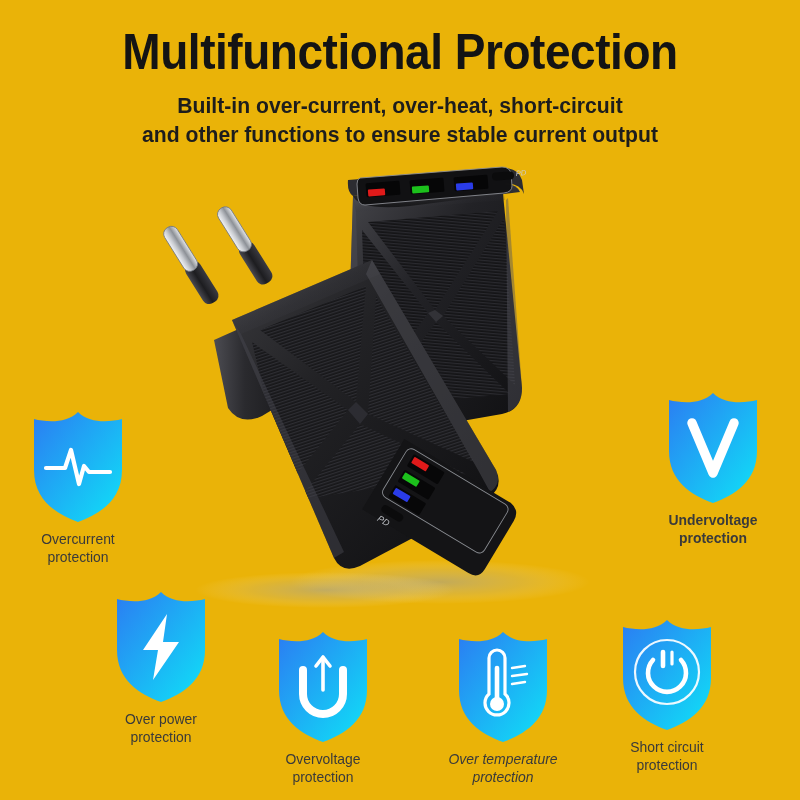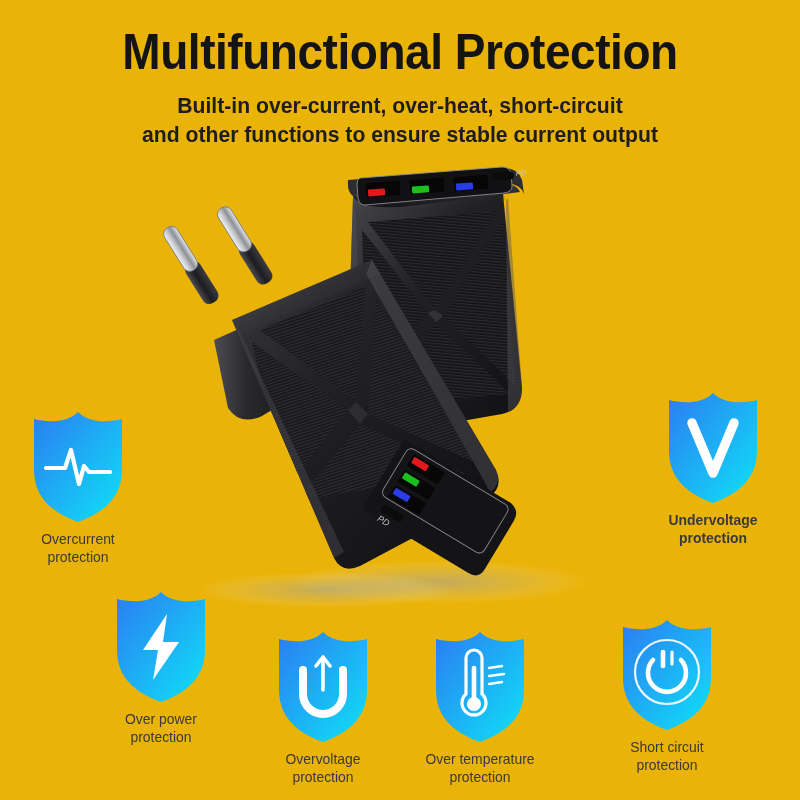--- a/index.html
+++ b/index.html
@@ -45,21 +45,21 @@
     transform: scaleX(0.96);
   }
   .caption .l2 { display: block; }
 
   
   #feat-overcurrent   { left: 3px;   top: 408px; }
   #feat-undervoltage  { left: 638px; top: 389px; font-weight: bold; }
   #feat-overpower     { left: 86px;  top: 588px; }
   #feat-shortcircuit  { left: 592px; top: 616px; }
   #feat-overvoltage   { left: 248px; top: 628px; }
-  #feat-overtemp      { left: 405px; top: 628px; }
+  #feat-overtemp      { left: 428px; top: 628px; font-style: italic; }
 
   
   #product-stage {
     position: absolute;
     left: 110px; top: 170px;
     width: 580px; height: 450px;
   }
   #product-stage svg { display: block; width: 580px; height: 450px; overflow: visible; }
 </style>
 </head>

